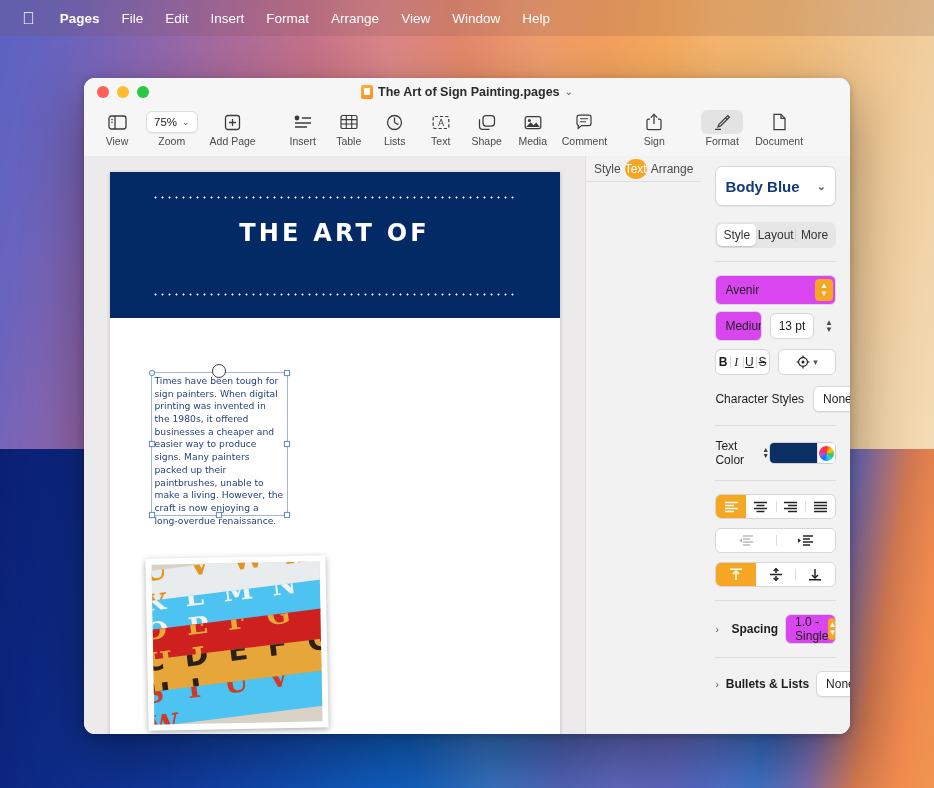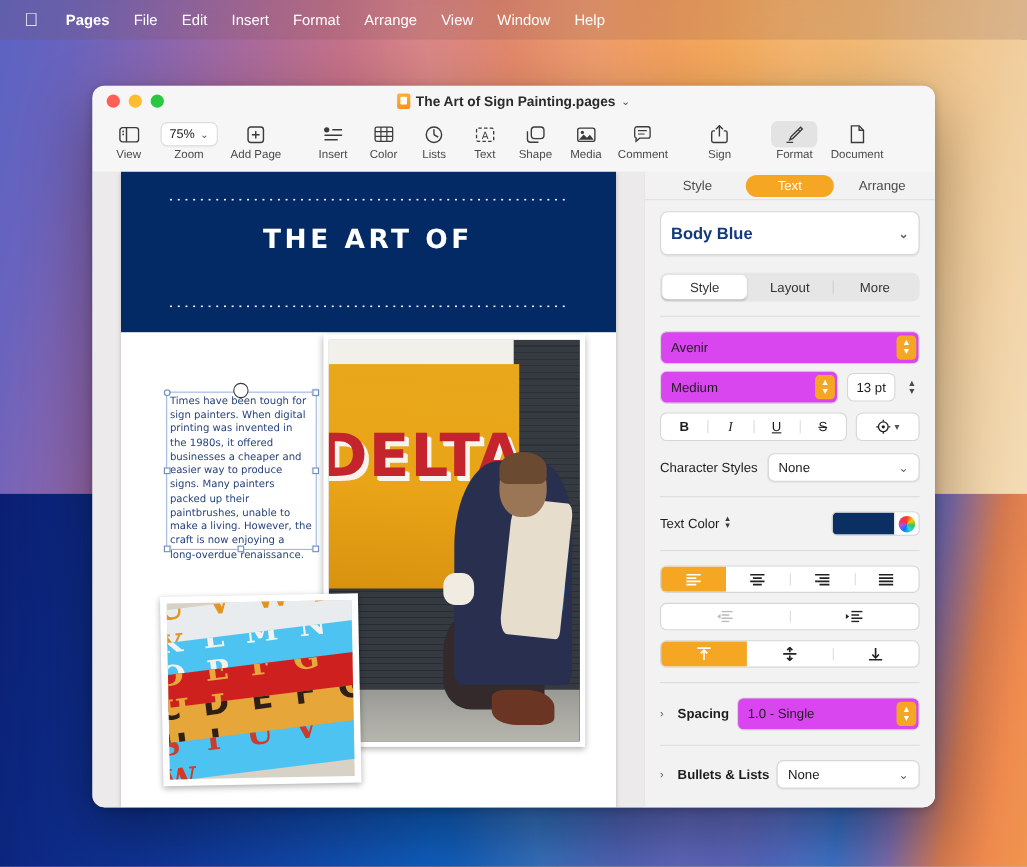--- a/index.html
+++ b/index.html
@@ -117,21 +117,21 @@
 
   
   #body{ flex:1; display:flex; min-height:0; }
 
   
   #canvas{
     flex:1; background:#eceaea; overflow:hidden; position:relative;
     display:flex; justify-content:center;
   }
   #page{
-    position:relative; width:450px; margin-top:0; height:100%;
+    position:relative; width:450px; margin-top:16px; height:100%;
     background:#fff; box-shadow:0 1px 4px rgba(0,0,0,.22);
   }
   #header-banner{
     position:absolute; left:0; top:0; width:100%; height:146px;
     background:#042a66; overflow:hidden;
   }
   .dots{
     position:absolute; left:42px; right:42px; height:3px;
     background-image:radial-gradient(circle, #fff 0.9px, transparent 1.1px);
     background-size:7px 3px; background-repeat:repeat-x;
@@ -218,21 +218,21 @@
        padding-left:4px; letter-spacing:5px; }
   .ab1{ top:-2%;  height:21%; background:#e8ecee; color:#e2941f; font-size:30px; transform:rotate(-6deg); }
   .ab2{ top:17%;  height:20%; background:#4cc3f0; color:#f2f2ee; font-size:27px; transform:rotate(-6deg); }
   .ab3{ top:35%;  height:21%; background:#cf2020; color:#e8a83a; font-size:28px; transform:rotate(-6deg); }
   .ab4{ top:54%;  height:22%; background:#e6a63a; color:#2e2018; font-size:29px; font-family:"DejaVu Sans",sans-serif; transform:rotate(-6deg); }
   .ab5{ top:74%;  height:22%; background:#4cc3f0; color:#d03a28; font-size:28px; transform:rotate(-6deg); }
 
   
   #sidebar{
     width:265px; flex:0 0 265px; background:#f2f2f2;
-    border-left:1px solid #dfdfdf; display:flex; flex-direction:column;
+    border-left:1px solid #dfdfdf; display:flex; flex-direction:row;
     font-size:12px; color:#1d1d1d; overflow:hidden;
   }
   #sb-tabs{
     height:26px; flex:0 0 26px; display:flex; align-items:center;
     justify-content:center; gap:4px; border-bottom:1px solid #e0e0e0;
     padding:0 8px;
   }
   .sb-tab{
     flex:1; text-align:center; font-size:12px; color:#4b4b4b;
     padding:3px 0; border-radius:11px; cursor:default;
@@ -436,21 +436,21 @@
     <div class="tb">
       <div class="glyph">
         <svg width="18" height="16" viewBox="0 0 18 16">
             <rect x="1" y="1.5" width="16" height="13" rx="1.6" fill="none" stroke="#3b3b3b" stroke-width="1.2"></rect>
             <line x1="1" y1="5.6" x2="17" y2="5.6" stroke="#3b3b3b" stroke-width="1.1"></line>
             <line x1="1" y1="10" x2="17" y2="10" stroke="#3b3b3b" stroke-width="1.1"></line>
             <line x1="6.3" y1="1.5" x2="6.3" y2="14.5" stroke="#3b3b3b" stroke-width="1.1"></line>
             <line x1="11.7" y1="1.5" x2="11.7" y2="14.5" stroke="#3b3b3b" stroke-width="1.1"></line>
           </svg>
       </div>
-      <div class="lbl">Color</div>
+      <div class="lbl">Table</div>
     </div>
 
     <div class="tb">
       <div class="glyph">
         <svg width="17" height="17" viewBox="0 0 17 17">
             <circle cx="8.5" cy="8.5" r="7" fill="none" stroke="#3b3b3b" stroke-width="1.3"></circle>
             <line x1="8.5" y1="8.5" x2="8.5" y2="3.6" stroke="#3b3b3b" stroke-width="1.3"></line>
             <line x1="8.5" y1="8.5" x2="12.4" y2="10.6" stroke="#3b3b3b" stroke-width="1.3"></line>
           </svg>
       </div>
@@ -543,38 +543,20 @@
       <div id="page">
 
         <div id="header-banner" style="background: rgb(4, 42, 102);">
           <div class="dots top"></div>
           <div id="doc-title">
             <div>THE ART OF</div>
           </div>
           <div class="dots bot"></div>
         </div>
 
-        <div class="photo" id="photo-main">
-          <div class="inner">
-            <div class="mp-signtop"></div>
-            <div class="mp-wallR"></div>
-            <div class="mp-wallB"></div>
-            <div class="mp-ground"></div>
-            <div class="mp-sign"></div>
-            <div class="mp-letters">DELTA</div>
-            <div class="mp-pants"></div>
-            <div class="mp-body"></div>
-            <div class="mp-stripe"></div>
-            <div class="mp-apron"></div>
-            <div class="mp-head"></div>
-            <div class="mp-hair"></div>
-            <div class="mp-glove"></div>
-            <div class="mp-shoe"></div>
-          </div>
-        </div>
 
         <div class="photo" id="photo-alpha">
           <div class="inner">
             <div class="ab ab1">U V W X Y</div>
             <div class="ab ab2">K L M N O P</div>
             <div class="ab ab3">D E F G H I</div>
             <div class="ab ab4">C D E F G H I</div>
             <div class="ab ab5">S T U V W</div>
           </div>
         </div>

